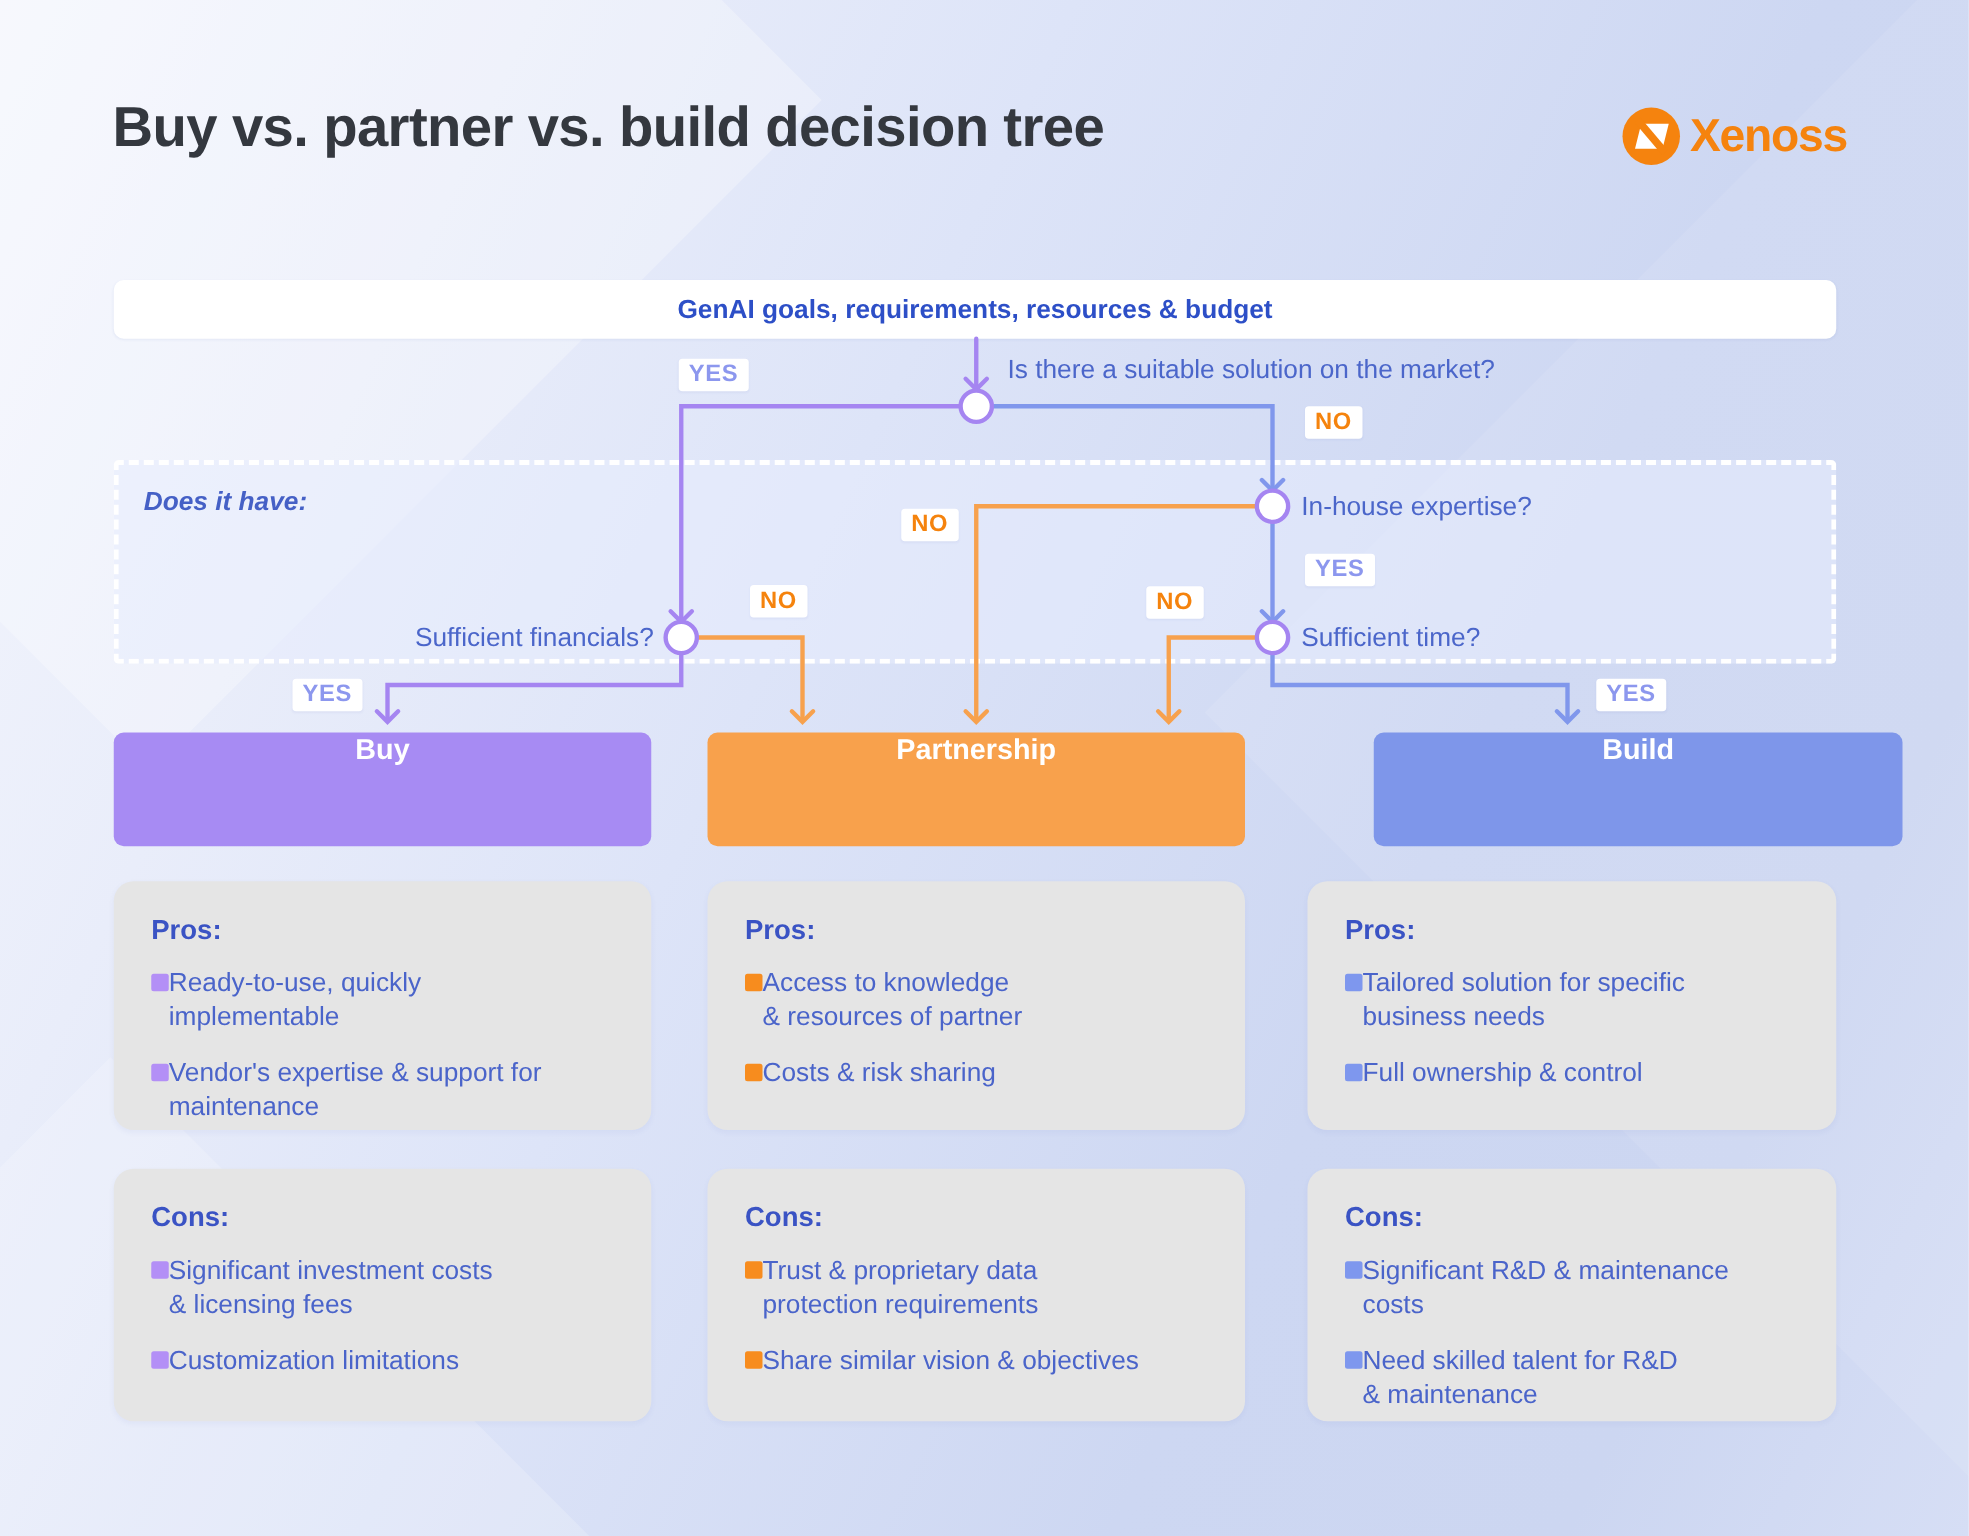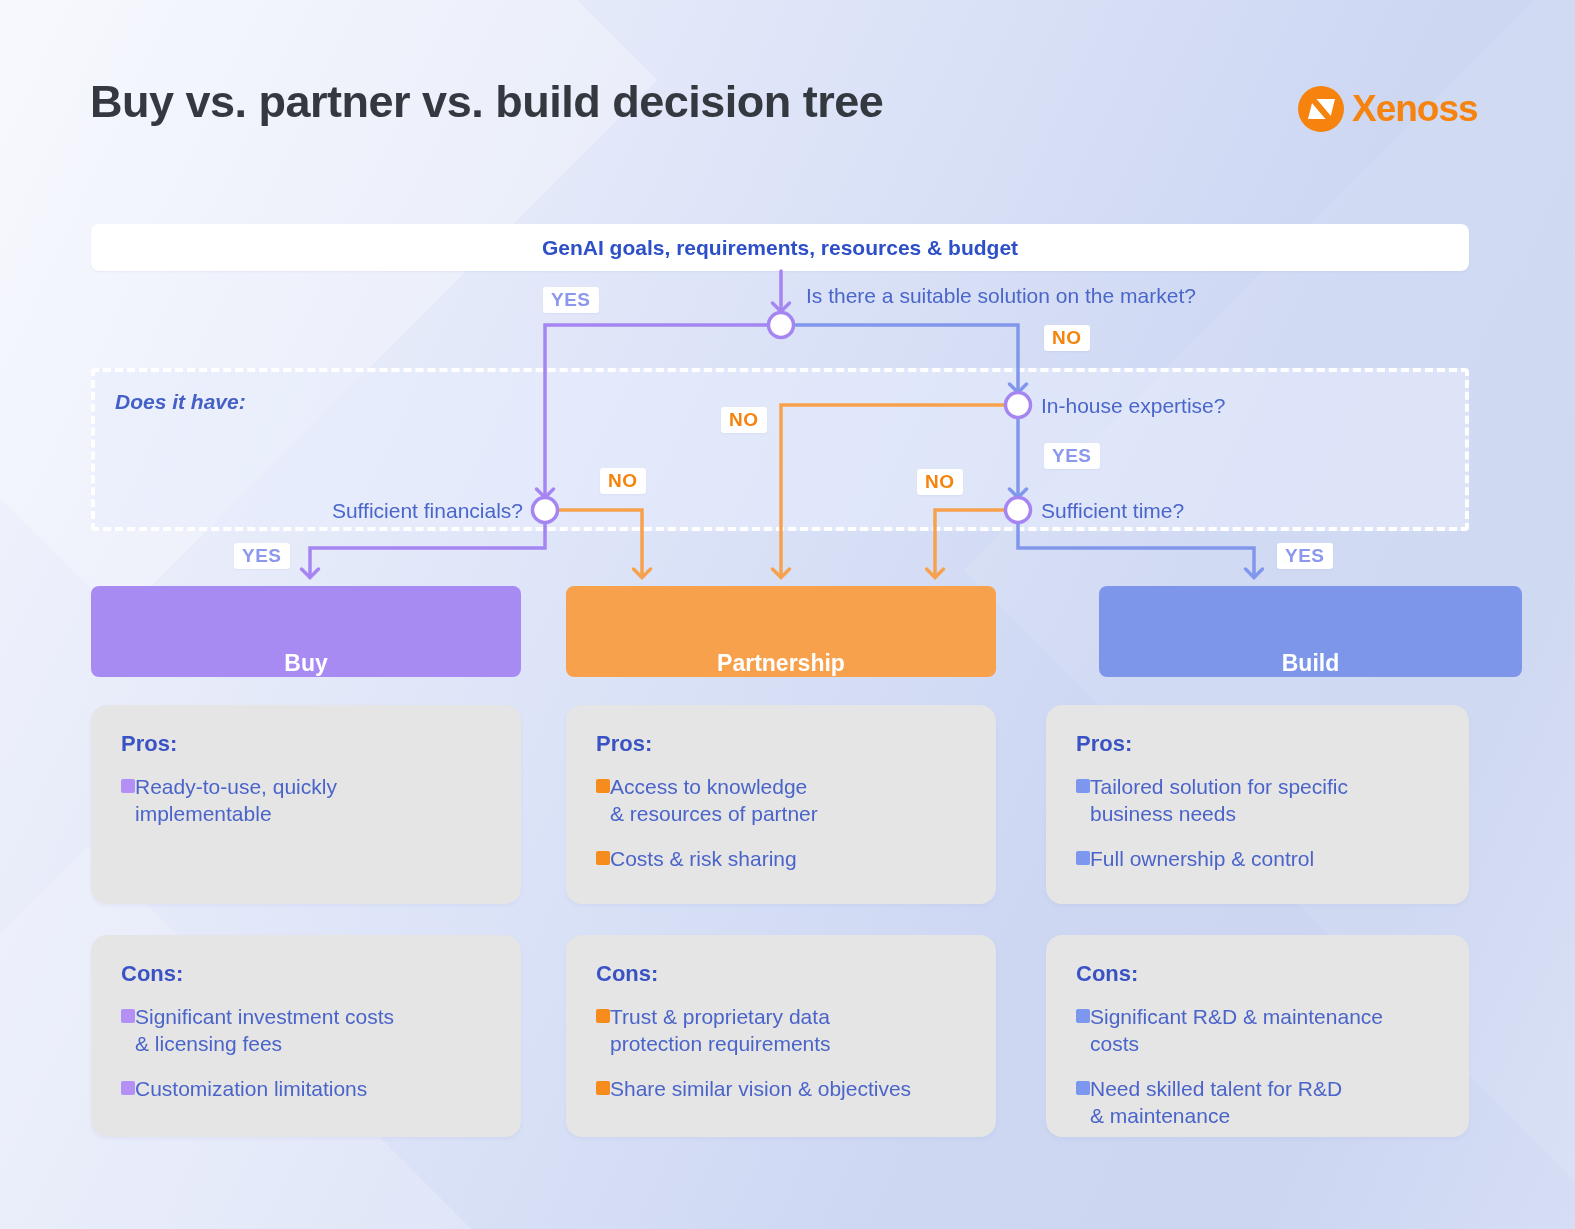--- a/index.html
+++ b/index.html
@@ -27,21 +27,21 @@
   svg.tree{position:absolute;left:0;top:0;}
 
   .q-text{position:absolute;font-size:21px;color:#4b66ca;white-space:nowrap;}
   .q-bold{font-weight:bold;color:#4560c6;font-style:italic;}
 
   .chip{position:absolute;background:#ffffff;border-radius:3px;padding:2px 8px;font-size:19px;font-weight:600;
         letter-spacing:0.5px;white-space:nowrap;box-shadow:0 1px 2px rgba(80,100,180,0.07);}
   .chip.yes{color:#8c97ee;}
   .chip.no{color:#f5830d;}
 
-  .outcome{position:absolute;top:586px;height:91px;border-radius:8px;display:flex;align-items:flex-end;justify-content:center;}
+  .outcome{position:absolute;top:586px;height:91px;border-radius:8px;display:flex;align-items:flex-start;justify-content:center;}
   .outcome span{color:#ffffff;font-size:23px;font-weight:bold;}
   .outcome.buy{left:91px;width:430px;background:#a78bf3;}
   .outcome.partnership{left:566px;width:430px;background:#f8a14c;}
   .outcome.build{left:1099px;width:423px;background:#7e96ea;}
 
   .card{position:absolute;background:#e5e5e5;border-radius:16px;padding:26px 30px;box-sizing:border-box;
         box-shadow:0 2px 4px rgba(80,100,180,0.06);}
   .card.row1{top:705px;height:199px;}
   .card.row2{top:935px;height:202px;}
   .card.c1{left:91px;width:430px;}
@@ -141,20 +141,25 @@
   <span>Build</span>
 </div>
 
 <div class="card row1 c1">
   <div class="card-heading">Pros:</div>
   <div class="item">
     <span class="bullet purple"></span>
     <span class="item-text">Ready-to-use, quickly
 implementable</span>
   </div>
+  <div class="item">
+    <span class="bullet purple"></span>
+    <span class="item-text">Vendor's expertise &amp; support for
+maintenance</span>
+  </div>
 </div>
 
 <div class="card row1 c2">
   <div class="card-heading">Pros:</div>
   <div class="item">
     <span class="bullet orange"></span>
     <span class="item-text">Access to knowledge
 &amp; resources of partner</span>
   </div>
   <div class="item">

